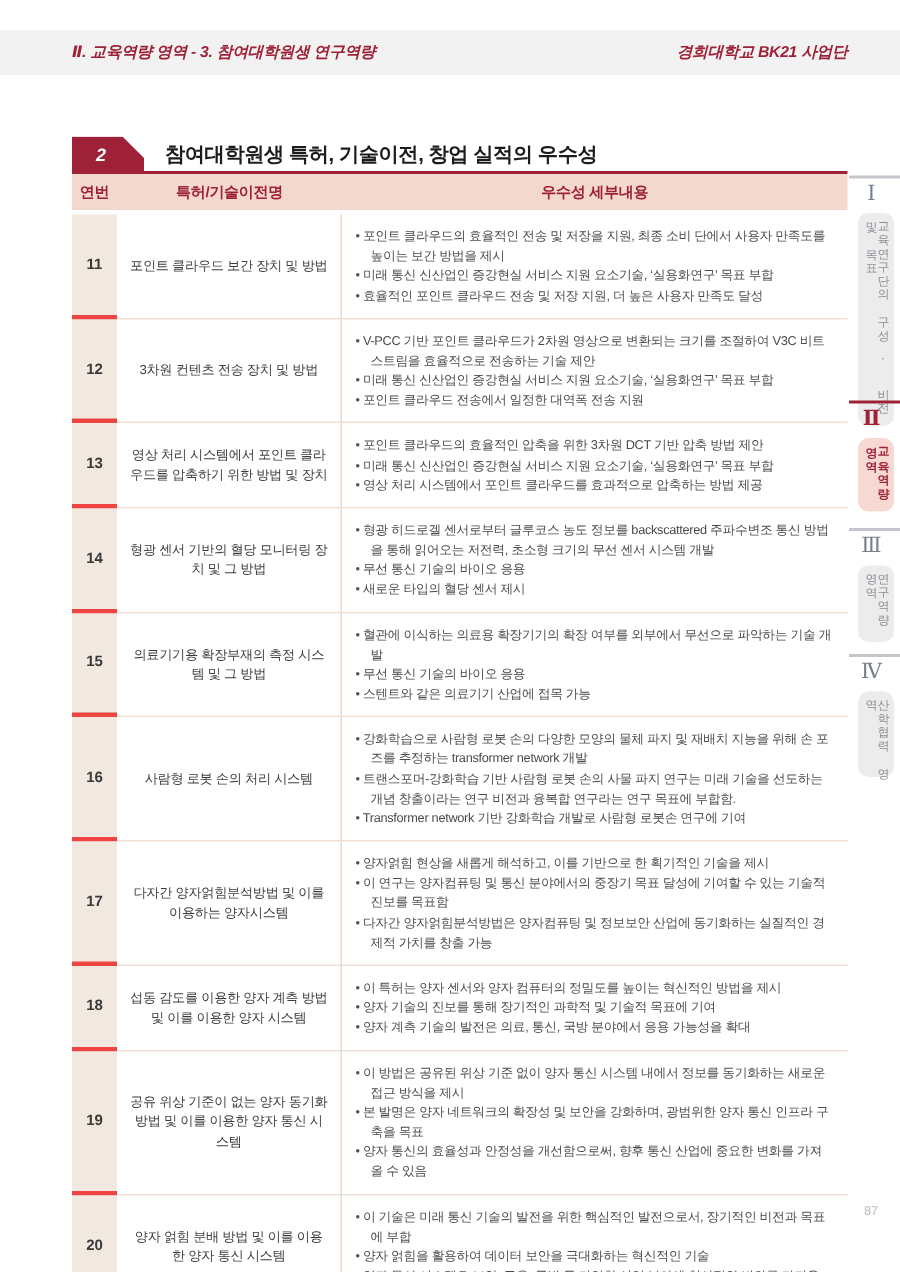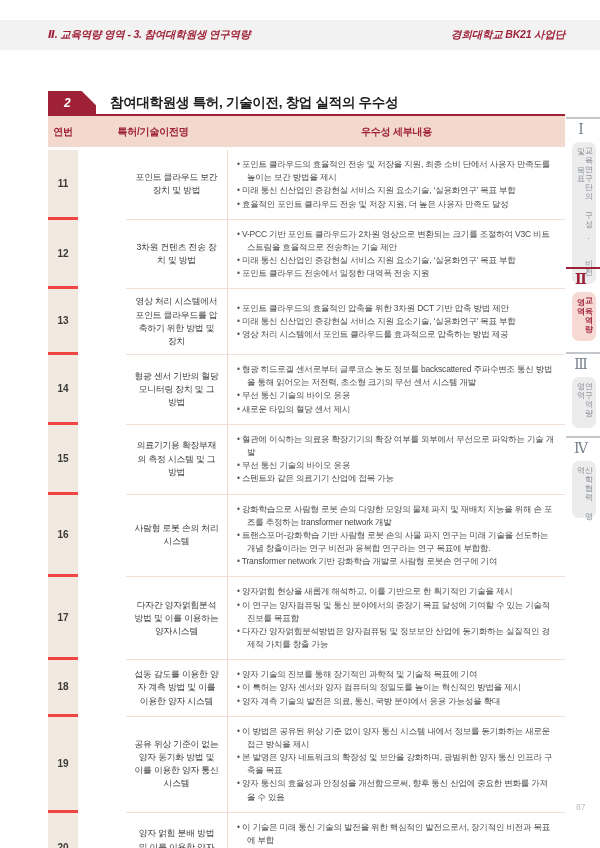--- a/index.html
+++ b/index.html
@@ -27,31 +27,31 @@
   .badge{width:48px;height:23px;background:var(--accent);color:#fff;
          clip-path:polygon(0 0,70% 0,100% 62%,100% 100%,0 100%);
          display:flex;align-items:center;font-style:italic;font-weight:bold;font-size:12px;
          padding-left:16px;}
   .section-title{margin-left:14px;font-size:13.5px;font-weight:bold;color:#1c1c1c;letter-spacing:-0.3px;}
 
   .red-rule{height:2px;background:var(--accent);margin-top:0;}
 
   
   .tbl-header{display:grid;grid-template-columns:30px 150px 1fr;background:var(--header-pink);
-              height:31px;margin-bottom:3px;}
+              height:24px;margin-bottom:3px;}
   .tbl-header .hcell{display:flex;align-items:center;justify-content:center;
               font-size:10px;font-weight:bold;color:var(--accent);letter-spacing:-0.2px;}
   .tbl-body{border-bottom:1px solid #d9d9d9;}
   .trow{display:grid;grid-template-columns:30px 150px 1fr;}
   .cell-no{background:var(--no-beige);display:flex;align-items:center;justify-content:center;
            font-size:10px;font-weight:bold;color:#3a3a3a;border-bottom:3px solid #ef4444;}
   .trow:last-child .cell-no{border-bottom:none;}
   .cell-name{display:flex;align-items:center;justify-content:center;text-align:center;
              font-size:8.8px;color:#3d3d3d;padding:6px 8px;line-height:1.5;letter-spacing:-0.2px;
-             border-right:1px solid #F0D8CB;border-bottom:1px solid #F2E0D6;margin-left:48px;}
+             border-right:1px solid #F0D8CB;border-bottom:1px solid #F2E0D6;}
   .cell-details{display:flex;flex-direction:column;justify-content:center;
                 padding:8px 10px 8px 9px;border-bottom:1px solid #F2E0D6;}
   .trow:last-child .cell-name,.trow:last-child .cell-details{border-bottom:none;}
   .cell-details ul{list-style:none;}
   .cell-details li{font-size:8.5px;color:#4a4a4a;line-height:1.55;letter-spacing:-0.2px;
                    padding-left:10px;text-indent:-10px;}
   .cell-details li::before{content:"• ";color:#555;}
 
   
   .side-tabs{position:absolute;top:0;right:0;width:34px;height:848px;}
@@ -180,22 +180,22 @@
               <li>다자간 양자얽힘분석방법은 양자컴퓨팅 및 정보보안 산업에 동기화하는 실질적인 경제적 가치를 창출 가능</li>
             </ul>
     </div>
   </div>
 
   <div class="trow">
     <div class="cell-no">18</div>
     <div class="cell-name">섭동 감도를 이용한 양자 계측 방법 및 이를 이용한 양자 시스템</div>
     <div class="cell-details">
       <ul>
+              <li>이 특허는 양자 센서와 양자 컴퓨터의 정밀도를 높이는 혁신적인 방법을 제시</li>
               <li>양자 기술의 진보를 통해 장기적인 과학적 및 기술적 목표에 기여</li>
-              <li>이 특허는 양자 센서와 양자 컴퓨터의 정밀도를 높이는 혁신적인 방법을 제시</li>
               <li>양자 계측 기술의 발전은 의료, 통신, 국방 분야에서 응용 가능성을 확대</li>
             </ul>
     </div>
   </div>
 
   <div class="trow">
     <div class="cell-no">19</div>
     <div class="cell-name">공유 위상 기준이 없는 양자 동기화 방법 및 이를 이용한 양자 통신 시스템</div>
     <div class="cell-details">
       <ul>

